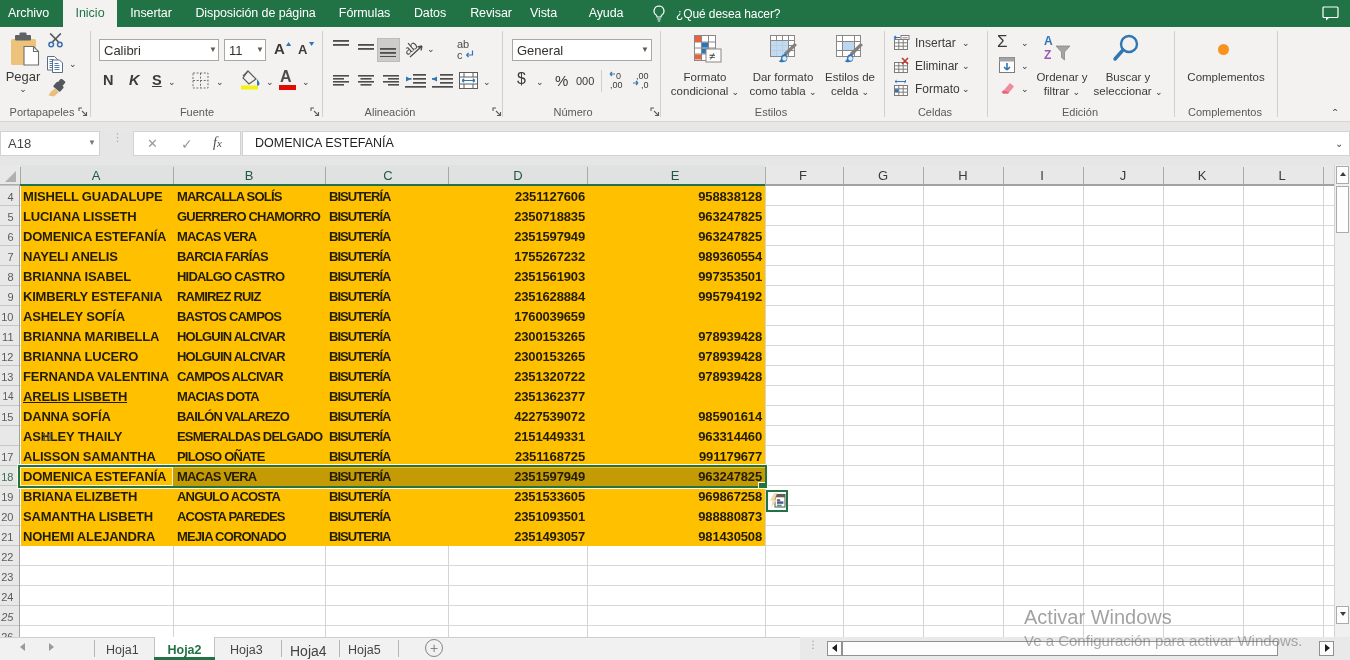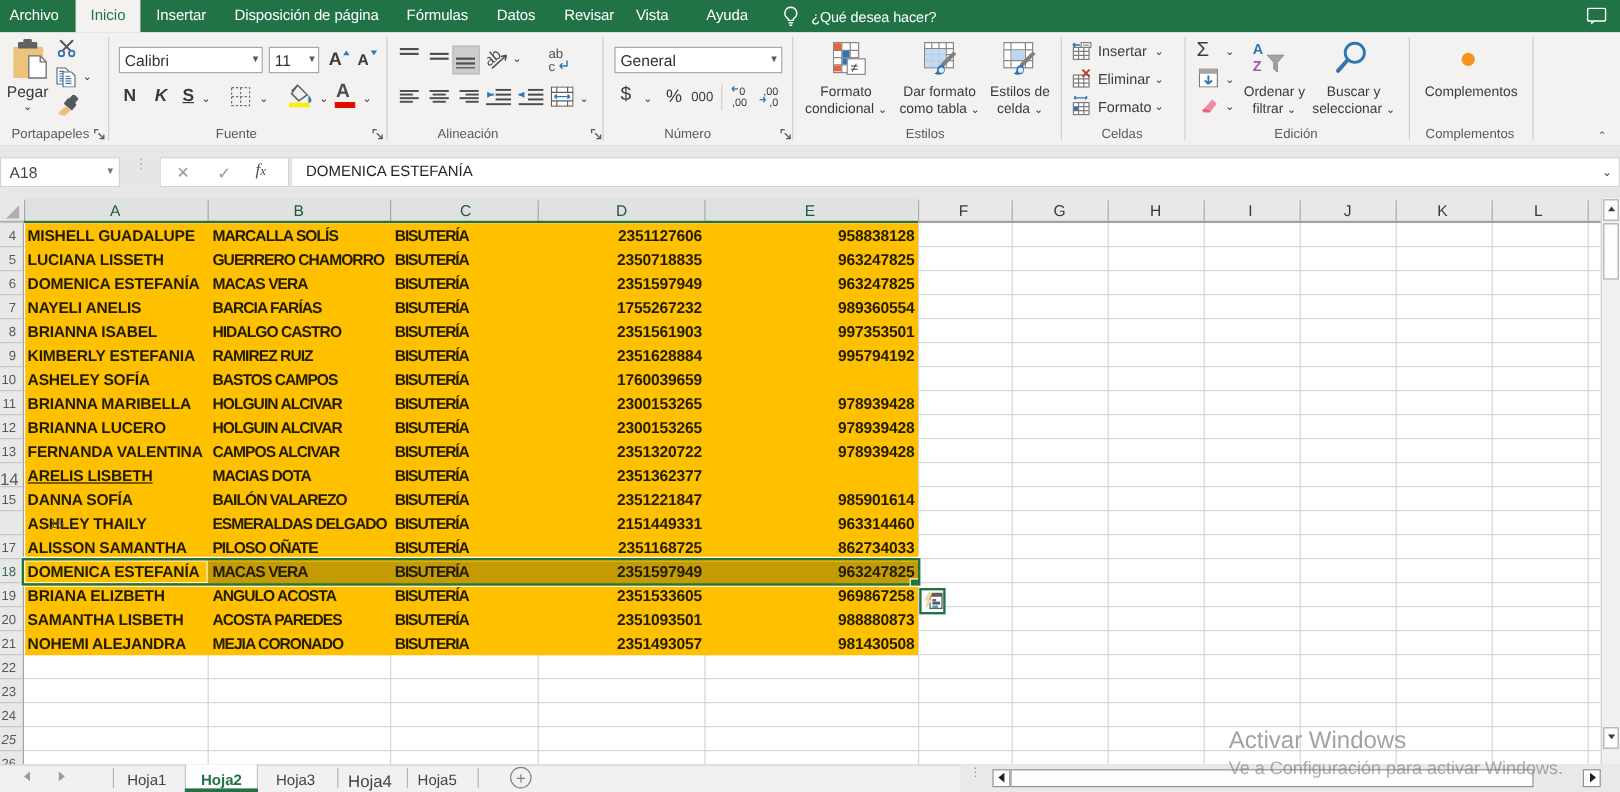--- a/index.html
+++ b/index.html
@@ -428,32 +428,32 @@
 <div class="ab dt cc" style="left:329px;top:366px;">BISUTERÍA</div>
 <div class="ab dt num" style="left:400px;top:366px;width:185px;text-align:right;">2351320722</div>
 <div class="ab dt num" style="left:578px;top:366px;width:184px;text-align:right;">978939428</div>
 <div class="ab dt" style="left:23px;top:386px;text-decoration:underline;">ARELIS LISBETH</div>
 <div class="ab dt cb" style="left:177px;top:386px;">MACIAS DOTA</div>
 <div class="ab dt cc" style="left:329px;top:386px;">BISUTERÍA</div>
 <div class="ab dt num" style="left:400px;top:386px;width:185px;text-align:right;">2351362377</div>
 <div class="ab dt" style="left:23px;top:406px;">DANNA SOFÍA</div>
 <div class="ab dt cb" style="left:177px;top:406px;">BAILÓN VALAREZO</div>
 <div class="ab dt cc" style="left:329px;top:406px;">BISUTERÍA</div>
-<div class="ab dt num" style="left:400px;top:406px;width:185px;text-align:right;">2351221847</div>
+<div class="ab dt num" style="left:400px;top:406px;width:185px;text-align:right;">4227539072</div>
 <div class="ab dt num" style="left:578px;top:406px;width:184px;text-align:right;">985901614</div>
 <div class="ab dt" style="left:23px;top:426px;">ASHLEY THAILY</div>
 <div class="ab dt cb" style="left:177px;top:426px;">ESMERALDAS DELGADO</div>
 <div class="ab dt cc" style="left:329px;top:426px;">BISUTERÍA</div>
 <div class="ab dt num" style="left:400px;top:426px;width:185px;text-align:right;">2151449331</div>
 <div class="ab dt num" style="left:578px;top:426px;width:184px;text-align:right;">963314460</div>
 <div class="ab dt" style="left:23px;top:446px;">ALISSON SAMANTHA</div>
 <div class="ab dt cb" style="left:177px;top:446px;">PILOSO OÑATE</div>
 <div class="ab dt cc" style="left:329px;top:446px;">BISUTERÍA</div>
 <div class="ab dt num" style="left:400px;top:446px;width:185px;text-align:right;">2351168725</div>
-<div class="ab dt num" style="left:578px;top:446px;width:184px;text-align:right;">862734033</div>
+<div class="ab dt num" style="left:578px;top:446px;width:184px;text-align:right;">991179677</div>
 <div class="ab dt" style="left:23px;top:466px;">DOMENICA ESTEFANÍA</div>
 <div class="ab dt cb" style="left:177px;top:466px;">MACAS VERA</div>
 <div class="ab dt cc" style="left:329px;top:466px;">BISUTERÍA</div>
 <div class="ab dt num" style="left:400px;top:466px;width:185px;text-align:right;">2351597949</div>
 <div class="ab dt num" style="left:578px;top:466px;width:184px;text-align:right;">963247825</div>
 <div class="ab dt" style="left:23px;top:486px;">BRIANA ELIZBETH</div>
 <div class="ab dt cb" style="left:177px;top:486px;">ANGULO ACOSTA</div>
 <div class="ab dt cc" style="left:329px;top:486px;">BISUTERÍA</div>
 <div class="ab dt num" style="left:400px;top:486px;width:185px;text-align:right;">2351533605</div>
 <div class="ab dt num" style="left:578px;top:486px;width:184px;text-align:right;">969867258</div>
@@ -496,21 +496,21 @@
 <div class="ab" style="left:0;top:290.5px;width:13.5px;text-align:right;font-size:11px;color:#5a5a5a;">9</div>
 <div class="ab" style="left:0;top:305px;width:19px;height:1px;background:#c8c6c4;"></div>
 <div class="ab" style="left:0;top:310.5px;width:13.5px;text-align:right;font-size:11px;color:#5a5a5a;">10</div>
 <div class="ab" style="left:0;top:325px;width:19px;height:1px;background:#c8c6c4;"></div>
 <div class="ab" style="left:0;top:330.5px;width:13.5px;text-align:right;font-size:11px;color:#5a5a5a;">11</div>
 <div class="ab" style="left:0;top:345px;width:19px;height:1px;background:#c8c6c4;"></div>
 <div class="ab" style="left:0;top:350.5px;width:13.5px;text-align:right;font-size:11px;color:#5a5a5a;">12</div>
 <div class="ab" style="left:0;top:365px;width:19px;height:1px;background:#c8c6c4;"></div>
 <div class="ab" style="left:0;top:370.5px;width:13.5px;text-align:right;font-size:11px;color:#5a5a5a;">13</div>
 <div class="ab" style="left:0;top:385px;width:19px;height:1px;background:#c8c6c4;"></div>
-<div class="ab" style="left:0;top:390.5px;width:13.5px;text-align:right;font-size:14px;color:#5a5a5a;">14</div>
+<div class="ab" style="left:0;top:390.5px;width:13.5px;text-align:right;font-size:10px;color:#5a5a5a;">14</div>
 <div class="ab" style="left:0;top:405px;width:19px;height:1px;background:#c8c6c4;"></div>
 <div class="ab" style="left:0;top:410.5px;width:13.5px;text-align:right;font-size:11px;color:#5a5a5a;">15</div>
 <div class="ab" style="left:0;top:425px;width:19px;height:1px;background:#c8c6c4;"></div>
 <div class="ab" style="left:0;top:430.5px;width:13.5px;text-align:right;font-size:11px;color:#5a5a5a;margin-left:40px;">16</div>
 <div class="ab" style="left:0;top:445px;width:19px;height:1px;background:#c8c6c4;"></div>
 <div class="ab" style="left:0;top:450.5px;width:13.5px;text-align:right;font-size:11px;color:#5a5a5a;">17</div>
 <div class="ab" style="left:0;top:466px;width:19.5px;height:20px;background:#e4e9e6;"></div>
 <div class="ab" style="left:0;top:465px;width:19px;height:1px;background:#c8c6c4;"></div>
 <div class="ab" style="left:0;top:470.5px;width:13.5px;text-align:right;font-size:11px;color:#44685a;">18</div>
 <div class="ab" style="left:0;top:485px;width:19px;height:1px;background:#c8c6c4;"></div>

